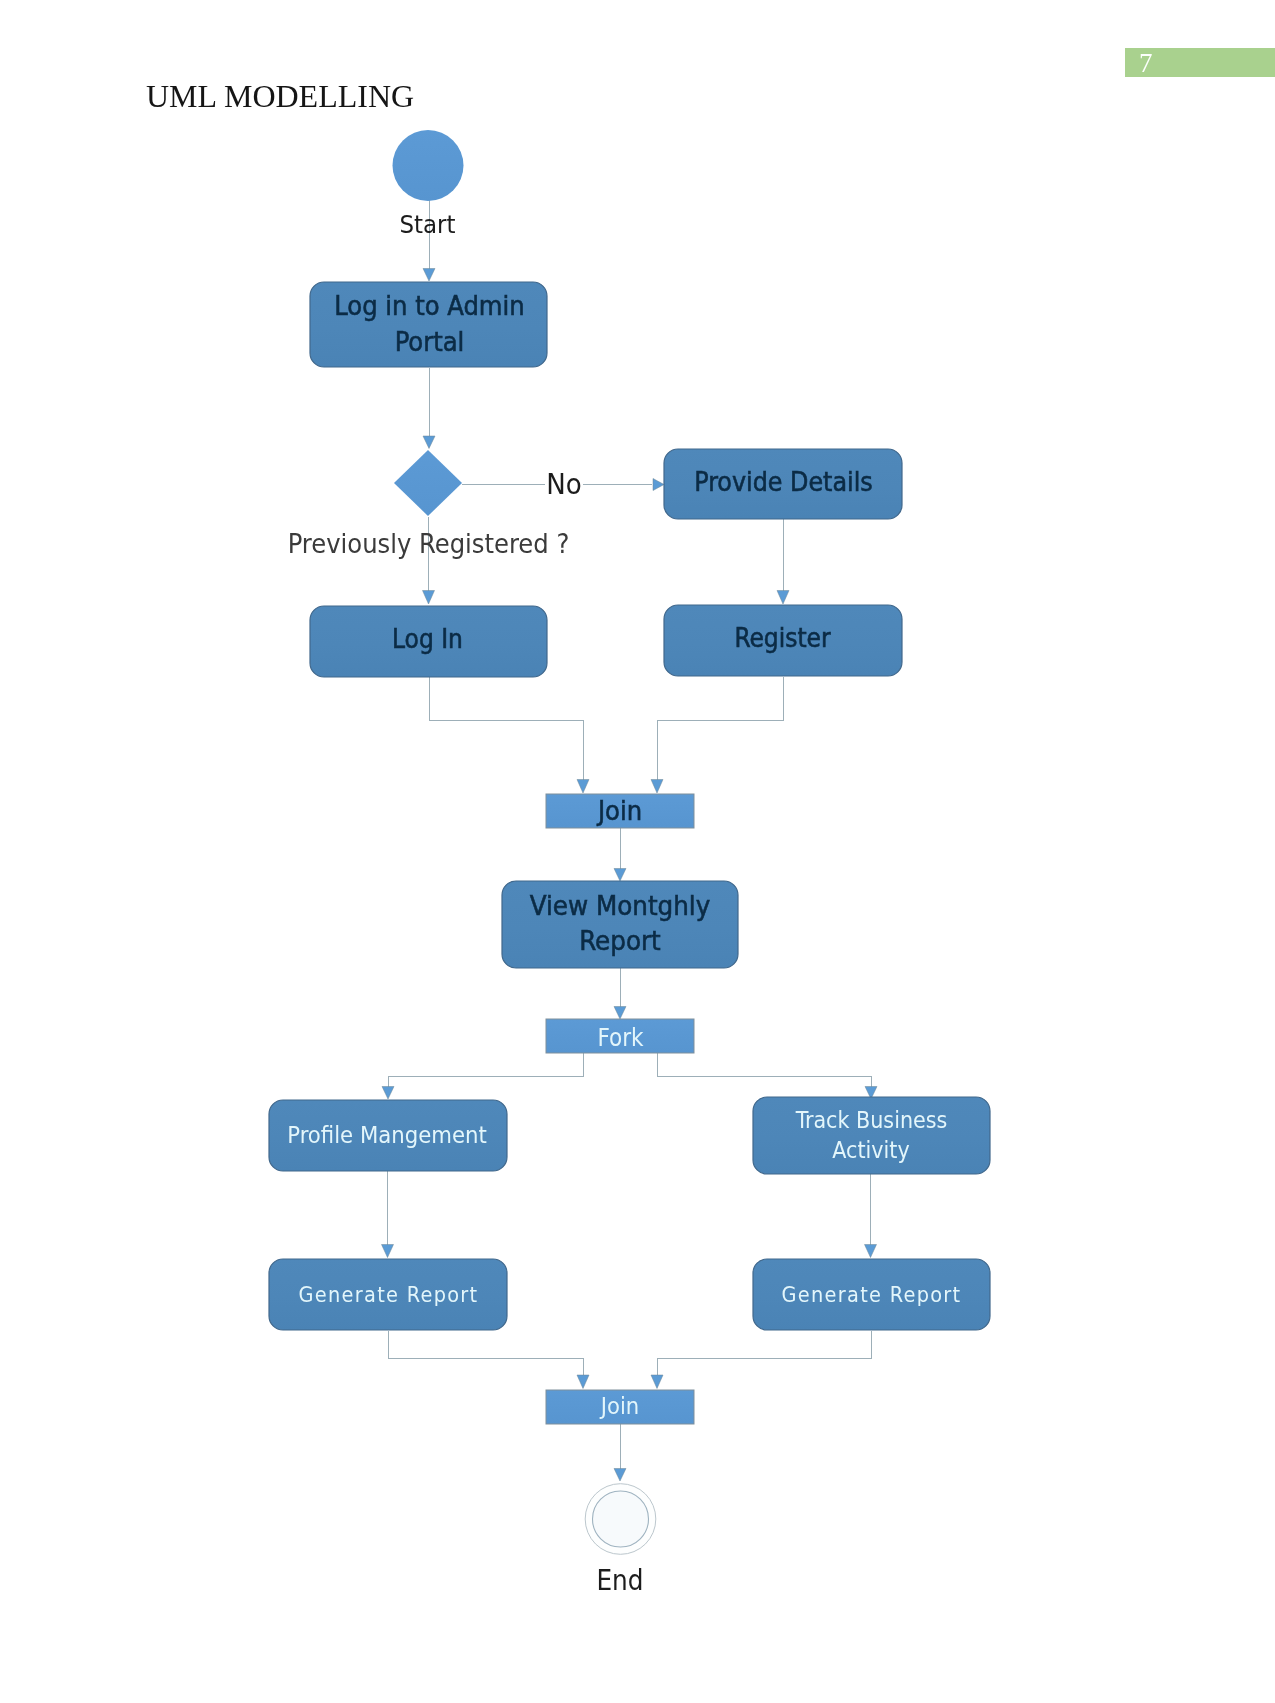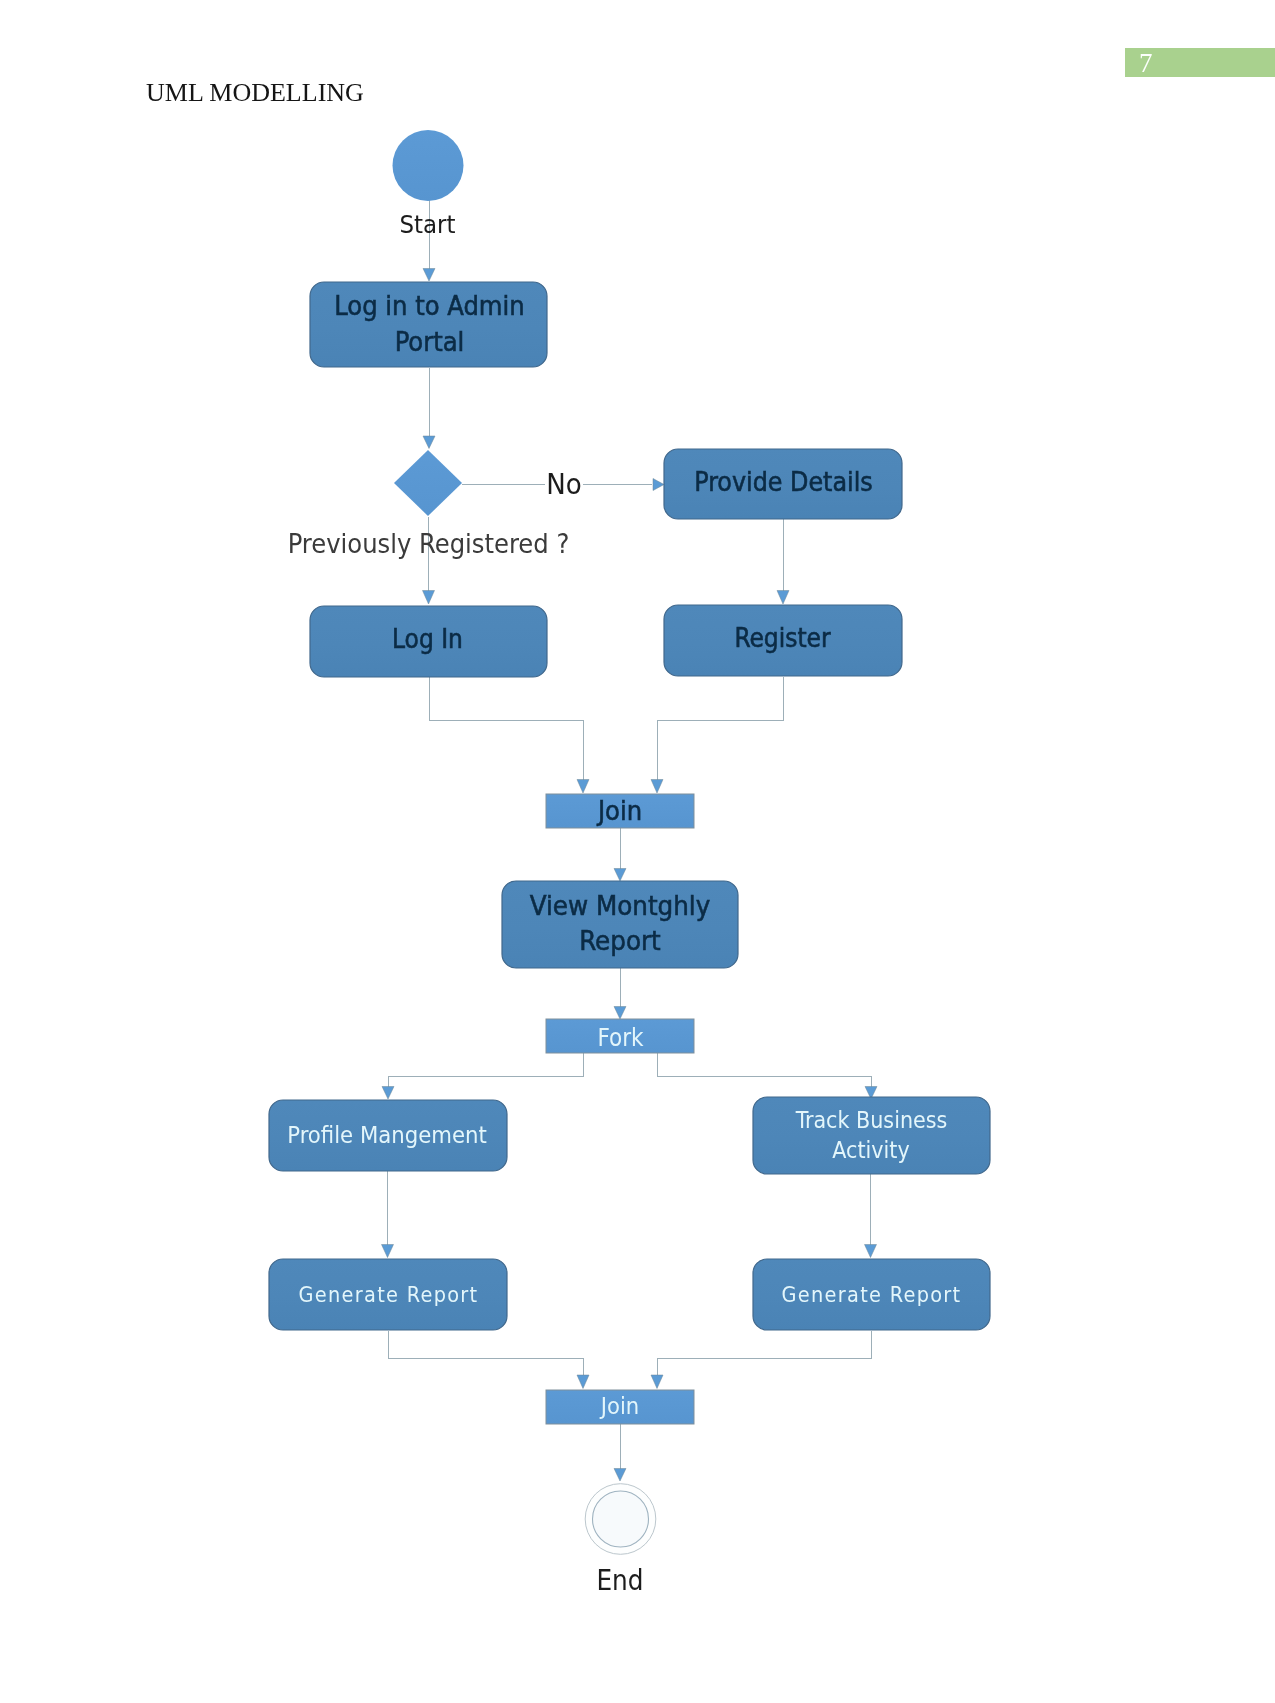--- a/index.html
+++ b/index.html
@@ -4,21 +4,21 @@
 <title>UML MODELLING</title>
 <style>
   html,body{margin:0;padding:0;background:#ffffff;}
   body{width:1275px;height:1703px;position:relative;overflow:hidden;
        font-family:"DejaVu Sans",sans-serif;}
   #page{position:absolute;left:0;top:0;width:1275px;height:1703px;background:#fff;}
   #header-band{position:absolute;left:1125px;top:48px;width:150px;height:29px;background:#a9d18e;}
   #page-number{position:absolute;left:1139px;top:48px;font-family:"Liberation Serif",serif;
        font-size:27px;color:#fcfffc;line-height:30px;}
   #doc-title{position:absolute;left:146px;top:78px;font-family:"Liberation Serif",serif;
-       font-size:26px;color:#151515;white-space:nowrap;}
+       font-size:32px;color:#151515;white-space:nowrap;}
   svg#diagram{position:absolute;left:0;top:0;width:1275px;height:1703px;overflow:visible;}
   .nd-label{font-family:"DejaVu Sans",sans-serif;font-stretch:condensed;text-anchor:middle;}
   .lbl-dark{fill:#0b2b45;stroke:#0b2b45;stroke-width:0.55px;paint-order:stroke fill;}
   .lbl-light{fill:#e3f6fb;}
   .lbl-plain{fill:#3b3b3b;}
   .lbl-dk{fill:#1c1c1c;}
 </style>
 </head>
 <body>
 

